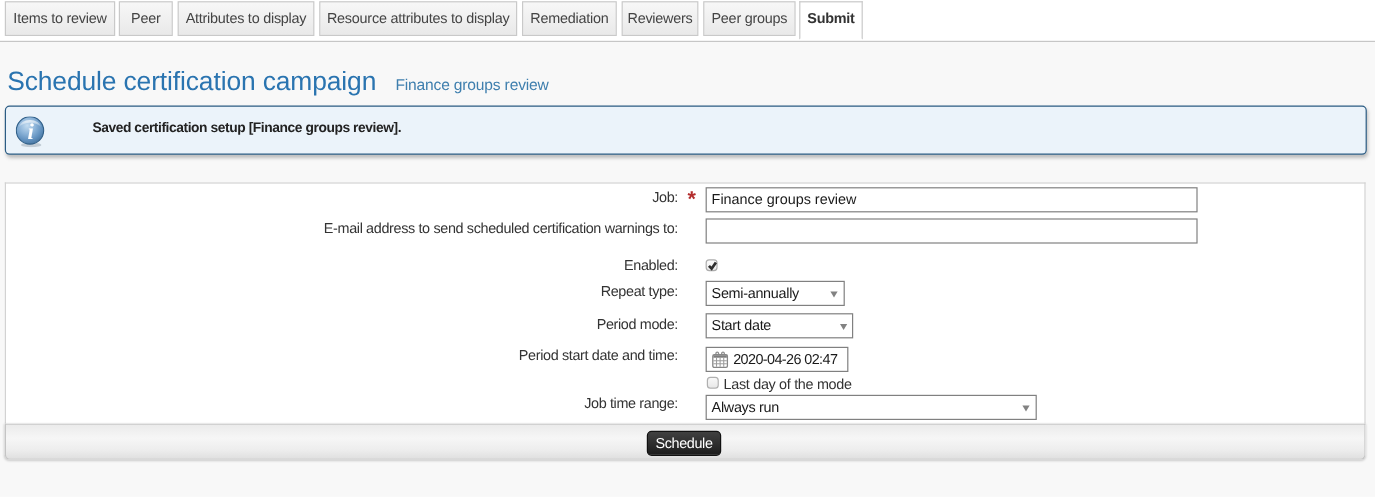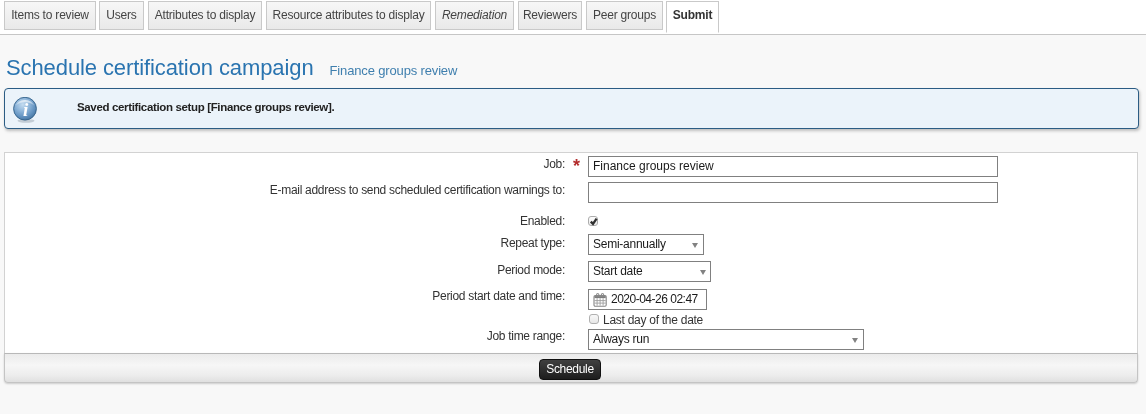--- a/index.html
+++ b/index.html
@@ -24,24 +24,24 @@
 .cb { position:absolute; width:10px; height:10px; border:1px solid #b0b0b0; border-radius:3px; background:linear-gradient(#f8f8f8,#e8e8e8); }
 #star { position:absolute; left:573px; top:156px; color:#b32d2d; font-size:18px; font-weight:bold; }
 #lastlab { position:absolute; left:603px; top:311px; font-size:12px; letter-spacing:-0.27px; color:#333; line-height:19px; }
 </style>
 </head>
 <body>
 <div id="canvas">
   <div id="content-bg"></div>
   <div id="tabline"></div>
   <div class="tab" id="tab1" style="left:4px;width:92px;">Items to review</div>
-  <div class="tab" id="tab2" style="left:99px;width:45px;">Users</div>
+  <div class="tab" id="tab2" style="left:99px;width:45px;">Peer</div>
   <div class="tab" id="tab3" style="left:148px;width:114px;">Attributes to display</div>
   <div class="tab" id="tab4" style="left:266px;width:165px;">Resource attributes to display</div>
-  <div class="tab" id="tab5" style="left:435px;width:79px;font-style:italic;">Remediation</div>
+  <div class="tab" id="tab5" style="left:435px;width:79px;">Remediation</div>
   <div class="tab" id="tab6" style="left:518px;width:64px;">Reviewers</div>
   <div class="tab" id="tab7" style="left:586px;width:77px;">Peer groups</div>
   <div class="tab" id="tab8" style="left:666px;width:53px;">Submit</div>
 
   <div id="heading">Schedule certification campaign <span class="sub">Finance groups review</span></div>
 
   <div id="alert">
     <div class="txt">Saved certification setup [Finance groups review].</div>
   </div>
   <svg id="infoicon" width="25" height="26" viewBox="0 0 25 26">
@@ -98,16 +98,16 @@
         <line x1="4.1" y1="6.1" x2="4.1" y2="13.6"></line>
           <line x1="7.1" y1="6.1" x2="7.1" y2="13.6"></line>
           <line x1="10.1" y1="6.1" x2="10.1" y2="13.6"></line>
         <line x1="1.5" y1="8.6" x2="12.7" y2="8.6"></line>
           <line x1="1.5" y1="11.1" x2="12.7" y2="11.1"></line>
       </g>
     </svg>
   </div>
 
   <div class="cb" style="left:589px;top:314px;"></div>
-  <div id="lastlab">Last day of the date</div>
+  <div id="lastlab">Last day of the mode</div>
 
   <div class="sel" style="left:588px;top:329px;width:276px;">Always run<div class="arrow" style="right:5px;"></div></div>
 </div>
 
 </body></html>

